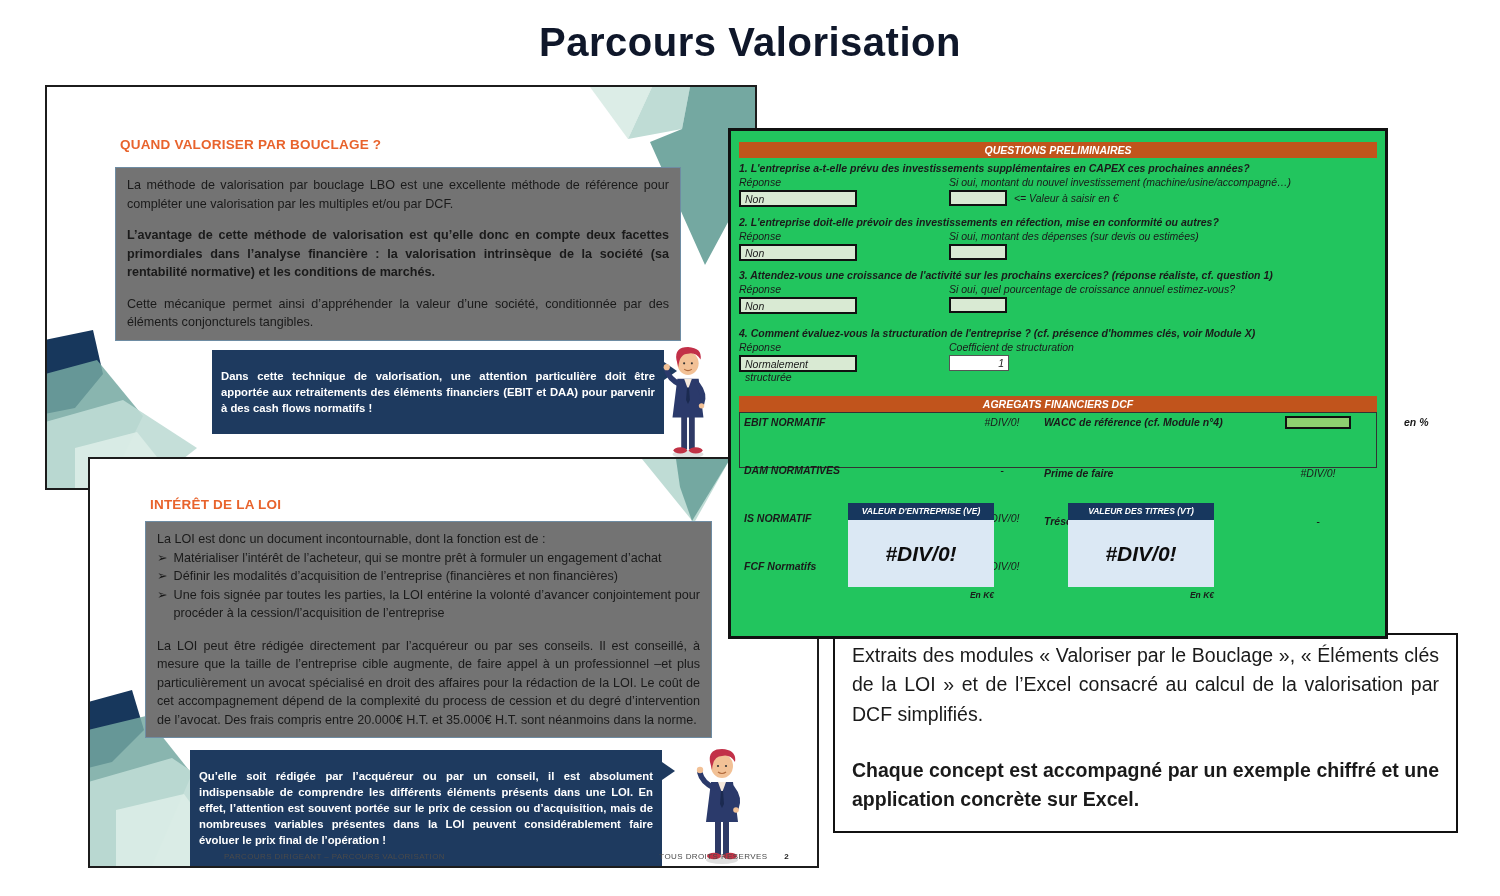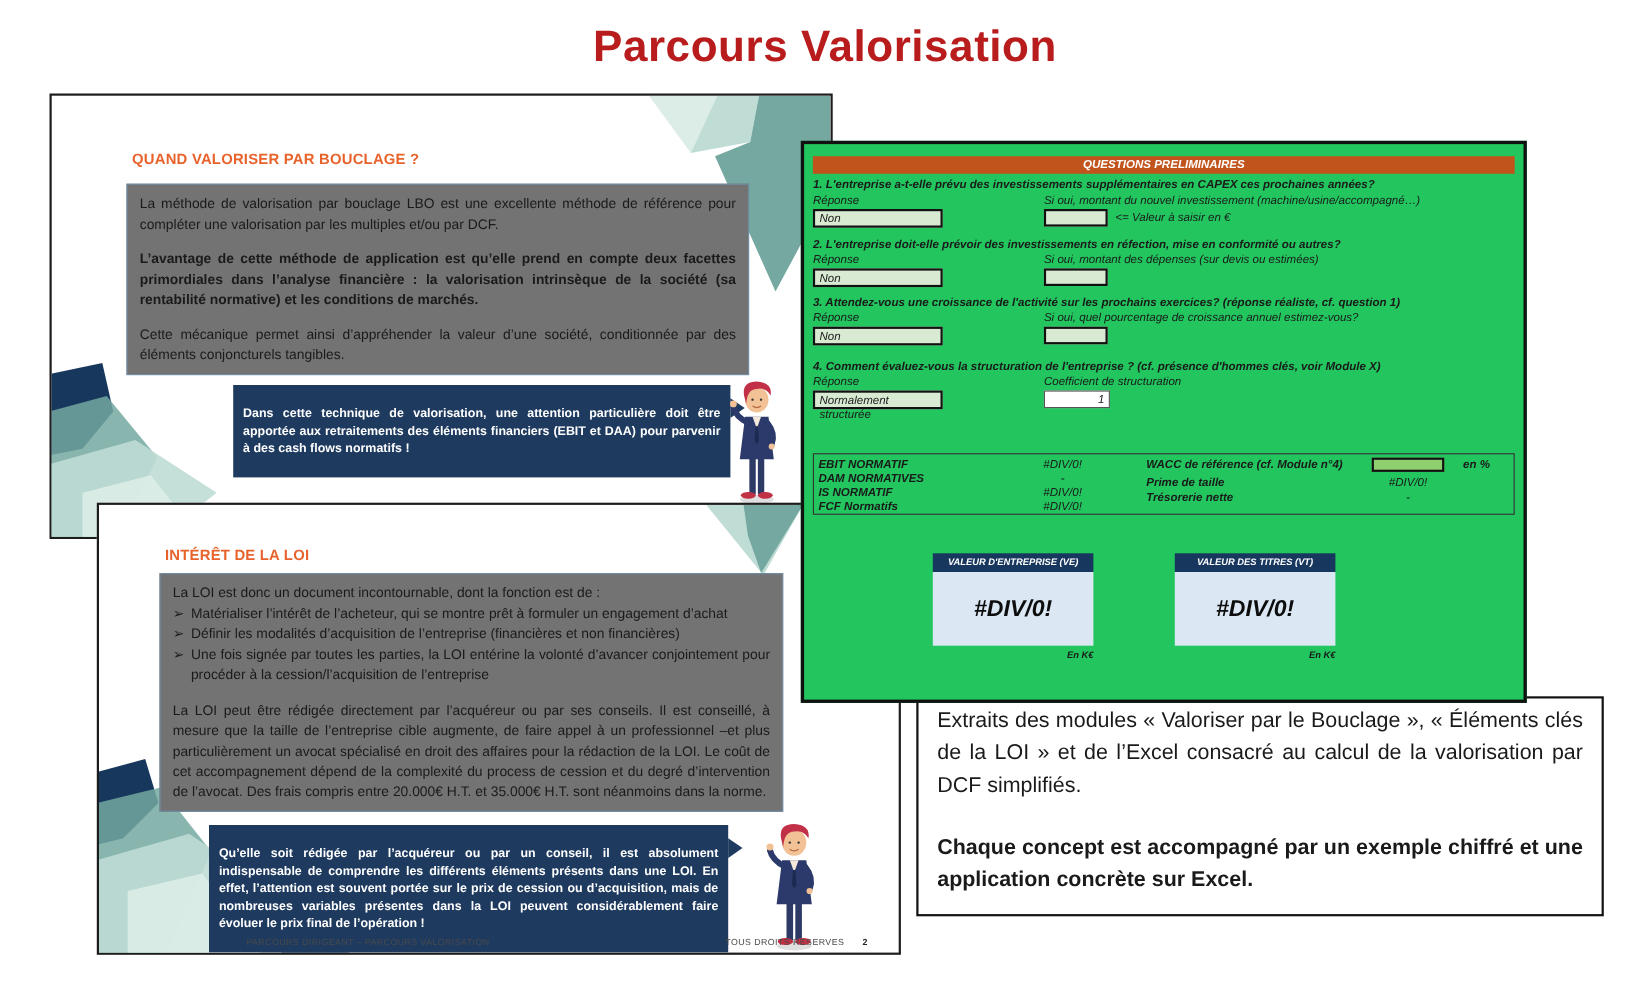--- a/index.html
+++ b/index.html
@@ -6,21 +6,21 @@
     --accent-orange:#C1541C; --heading-orange:#E8632C; --navy:#1E3A5F;
     --card-header-navy:#17375E; --card-body-blue:#DBE8F4; --cell-green:#D9EAD3;
     --input-green:#8ED070; --teal:#74A8A1; --teal-light:#BFDCD5;
     --teal-pale:#DCEDE7; --decor-navy:#17375C;
   }
   *{box-sizing:border-box; margin:0; padding:0;}
   html,body{background:#fff;}
   .canvas{position:relative; width:1500px; height:896px; background:#fff; overflow:hidden;
           font-family:"Liberation Sans",sans-serif; color:#1a1a1a;}
   .page-title{position:absolute; top:20px; left:0; width:100%; text-align:center;
-          font-size:40px; font-weight:bold; color:#b91c1c; letter-spacing:0.5px;}
+          font-size:40px; font-weight:bold; color:#0f172a; letter-spacing:0.5px;}
 
   
   .slide{position:absolute; background:#fff; border:2px solid #1c1c1c; overflow:hidden;}
   .slide1{left:45px; top:85px; width:712px; height:405px; z-index:1;}
   .slide2{left:88px; top:457px; width:731px; height:411px; z-index:2;}
   .slide-heading{position:absolute; font-size:13.5px; font-weight:bold; color:var(--heading-orange); letter-spacing:0.2px;}
   .txt-box{position:absolute; border:1px solid #6e8ca3; background:#737373; padding:8px 11px;
            font-size:12.6px; line-height:1.47; text-align:justify;}
   .txt-box p + p{margin-top:13px;}
   .bold{font-weight:bold;}
@@ -46,21 +46,21 @@
   .qblock{position:absolute; left:8px; width:638px;}
   .q-title{font-weight:bold; font-size:10.5px;}
   .q-grid{display:grid; grid-template-columns:210px 1fr; margin-top:2px; row-gap:2px; align-items:start;}
   .cell{border:2px solid #111; background:var(--cell-green); height:17px; line-height:13px; padding:1px 4px;}
   .cell.answer{width:118px;}
   .cell.small{display:inline-block; width:58px; height:16px; vertical-align:middle;}
   .cell.white{background:#fff; border:1px solid #555; width:60px; text-align:right;}
   .note{margin-left:4px; vertical-align:middle;}
   .xtable{position:absolute; left:8px; top:281px; width:638px; height:56px; border:1px solid #333;
           display:flex; padding:3px 4px; gap:8px;}
-  .xcol{display:grid; row-gap:1px; align-content:start;}
+  .xcol{display:grid; row-gap:1px; align-content:start;gap:36px;}
   .xcol.left{grid-template-columns:162px 120px; width:292px;}
   .xcol.right{grid-template-columns:188px 100px 42px; flex:1;}
   .xlabel{font-weight:bold;}
   .xval{text-align:center;}
   .wacc-cell{display:inline-block; width:66px; height:13px; background:var(--input-green); border:2px solid #111;}
   .xsuffix{font-weight:bold;}
   .card{position:absolute; width:146px;}
   .card .card-head{background:var(--card-header-navy); color:#fff; font-weight:bold; font-size:8.5px;
         text-align:center; height:17px; line-height:17px;}
   .card .card-body{background:var(--card-body-blue); height:67px; display:flex; align-items:center; justify-content:center;
@@ -89,21 +89,21 @@
       <polygon points="0,10 48,0 58,44 30,78 0,84" style="fill:var(--decor-navy,#17375C)"></polygon>
       <polygon points="0,44 52,30 98,86 62,160 0,162" style="fill:var(--teal,#74A8A1);opacity:.85"></polygon>
       <polygon points="0,92 78,70 152,118 96,162 0,162" style="fill:var(--teal-light,#BFDCD5);opacity:.9"></polygon>
       <polygon points="30,118 92,102 140,162 30,162" style="fill:var(--teal-pale,#DCEDE7);opacity:.9"></polygon>
     </svg>
 
     <div class="slide-heading" style="left:73px; top:50px;">QUAND VALORISER PAR BOUCLAGE ?</div>
 
     <div class="txt-box" style="left:68px; top:80px; width:566px;">
       <p>La méthode de valorisation par bouclage LBO est une excellente méthode de référence pour compléter une valorisation par les multiples et/ou par DCF.</p>
-      <p class="bold">L’avantage de cette méthode de application est qu’elle prend en compte deux facettes primordiales dans l’analyse financière : la valorisation intrinsèque de la société (sa rentabilité normative) et les conditions de marchés.</p>
+      <p class="bold">L’avantage de cette méthode de valorisation est qu’elle donc en compte deux facettes primordiales dans l’analyse financière : la valorisation intrinsèque de la société (sa rentabilité normative) et les conditions de marchés.</p>
       <p>Cette mécanique permet ainsi d’appréhender la valeur d’une société, conditionnée par des éléments conjoncturels tangibles.</p>
     </div>
 
     <div class="callout" style="left:165px; top:263px; width:452px;">Dans cette technique de valorisation, une attention particulière doit être apportée aux retraitements des éléments financiers (EBIT et DAA) pour parvenir à des cash flows normatifs !</div>
 
     <svg class="character" style="left:612px; top:256px;" width="58" height="118" viewBox="0 0 60 120">
       <ellipse cx="30" cy="114" rx="16" ry="4" fill="#dfdfdf"></ellipse>
       <rect x="23" y="72" width="6" height="37" fill="#2E3A66"></rect>
       <rect x="31" y="72" width="6" height="37" fill="#2E3A66"></rect>
       <ellipse cx="22" cy="110" rx="7" ry="3.2" fill="#C13246"></ellipse>
@@ -231,37 +231,38 @@
       <div class="q-grid">
         <div>Réponse</div>
         <div>Coefficient de structuration</div>
         <div class="cell answer">Normalement structurée</div>
         <div>
           <span class="cell small white">1</span>
         </div>
       </div>
     </div>
 
+    <div class="xbar" style="top:265px;">AGREGATS FINANCIERS DCF</div>
 
     <div class="xtable">
       <div class="xcol left">
         <div class="xlabel">EBIT NORMATIF</div>
         <div class="xval">#DIV/0!</div>
         <div class="xlabel">DAM NORMATIVES</div>
         <div class="xval">-</div>
         <div class="xlabel">IS NORMATIF</div>
         <div class="xval">#DIV/0!</div>
         <div class="xlabel">FCF Normatifs</div>
         <div class="xval">#DIV/0!</div>
       </div>
       <div class="xcol right">
         <div class="xlabel">WACC de référence (cf. Module n°4)</div>
         <div class="xval"><span class="wacc-cell"></span></div>
         <div class="xsuffix">en %</div>
-        <div class="xlabel">Prime de taille</div>
+        <div class="xlabel">Prime de faire</div>
         <div class="xval">#DIV/0!</div>
         <div></div>
         <div class="xlabel">Trésorerie nette</div>
         <div class="xval">-</div>
         <div></div>
       </div>
     </div>
 
     <div class="card" style="left:117px; top:372px;">
       <div class="card-head">VALEUR D'ENTREPRISE (VE)</div>

